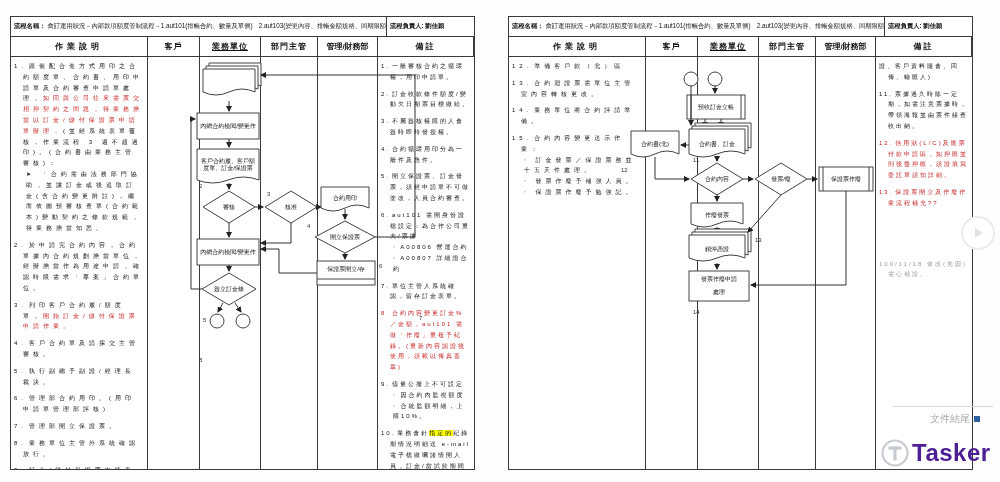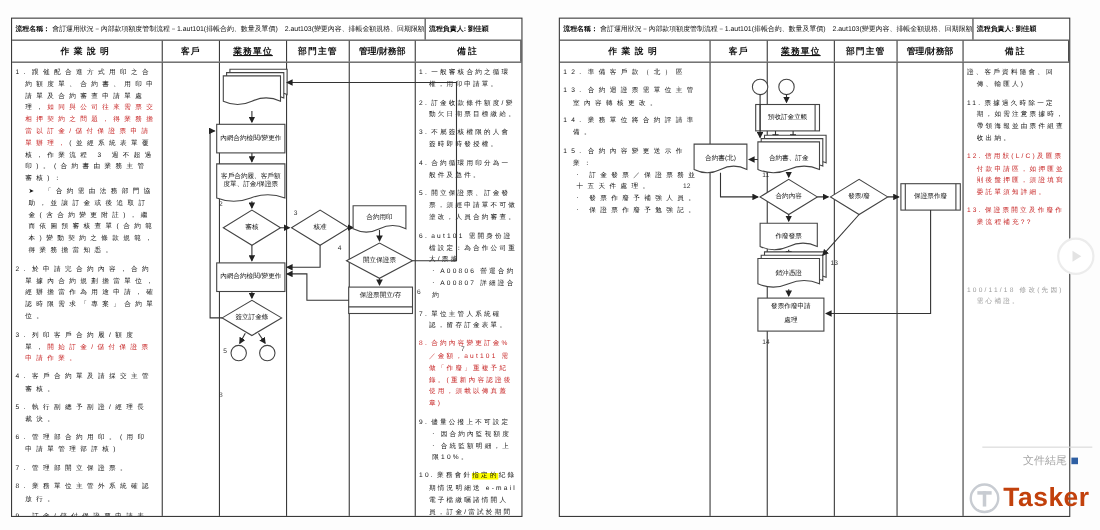--- a/index.html
+++ b/index.html
@@ -37,21 +37,21 @@
   .flow-num{position:absolute;font-size:6px;color:#333;z-index:2;pointer-events:none;}
   .next-btn{position:absolute;left:961px;top:216px;width:34px;height:34px;border-radius:50%;
             border:2px solid #ececec;box-sizing:border-box;display:flex;align-items:center;
             justify-content:center;cursor:pointer;background:#fff;}
   .next-btn svg{display:block;}
   .footer-rule{position:absolute;left:893px;top:406px;width:100px;height:1px;background:#d8d8d8;}
   .end-marker{position:absolute;left:880px;top:412px;width:100px;display:flex;align-items:center;
               justify-content:flex-end;gap:4px;font-size:10px;color:#a6a6a6;}
   .end-square{width:6px;height:6px;background:#2e5fa3;display:inline-block;}
   .brand{position:absolute;left:880px;top:438px;display:flex;align-items:center;gap:2px;}
-  .brand-text{font-size:24px;font-weight:bold;color:#c2410c;letter-spacing:0.5px;text-align:center;}
+  .brand-text{font-size:24px;font-weight:bold;color:#4c1d95;letter-spacing:0.5px;text-align:center;}
 </style>
 </head>
 <body>
 
 <div class="page" id="page1">
   <div class="trow">
     <div class="tcell">
         <b>流程名稱：</b>
         <span>會訂運用狀況－內部款項額度管制流程－1.aut101(排帳合約、數量及單價)　2.aut103(變更內容、排帳金額規格、回期限額)</span>
       </div>

